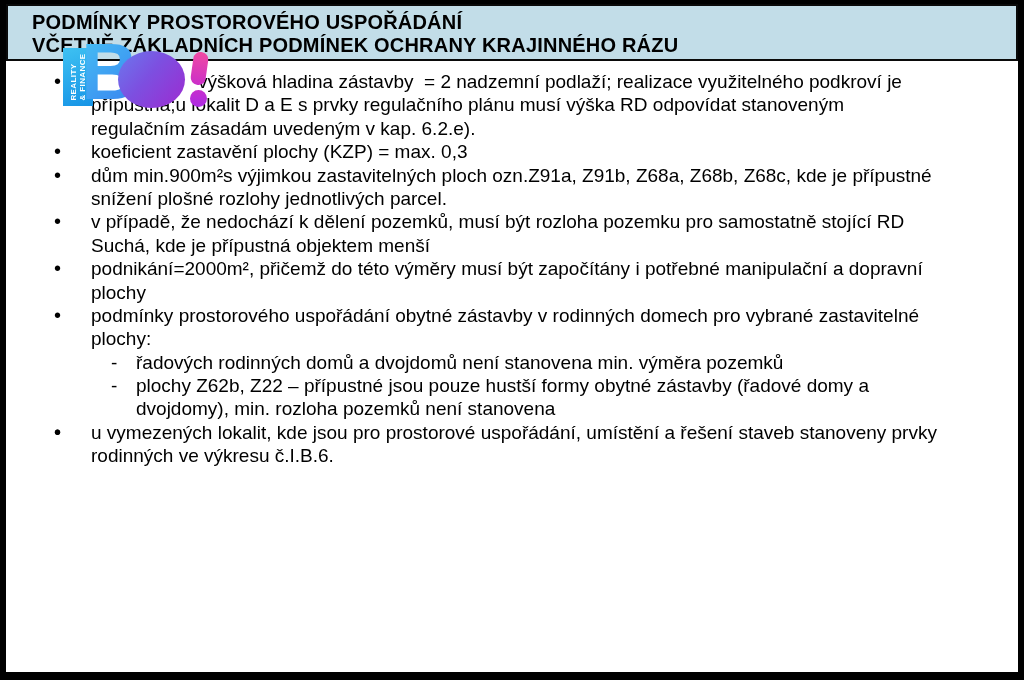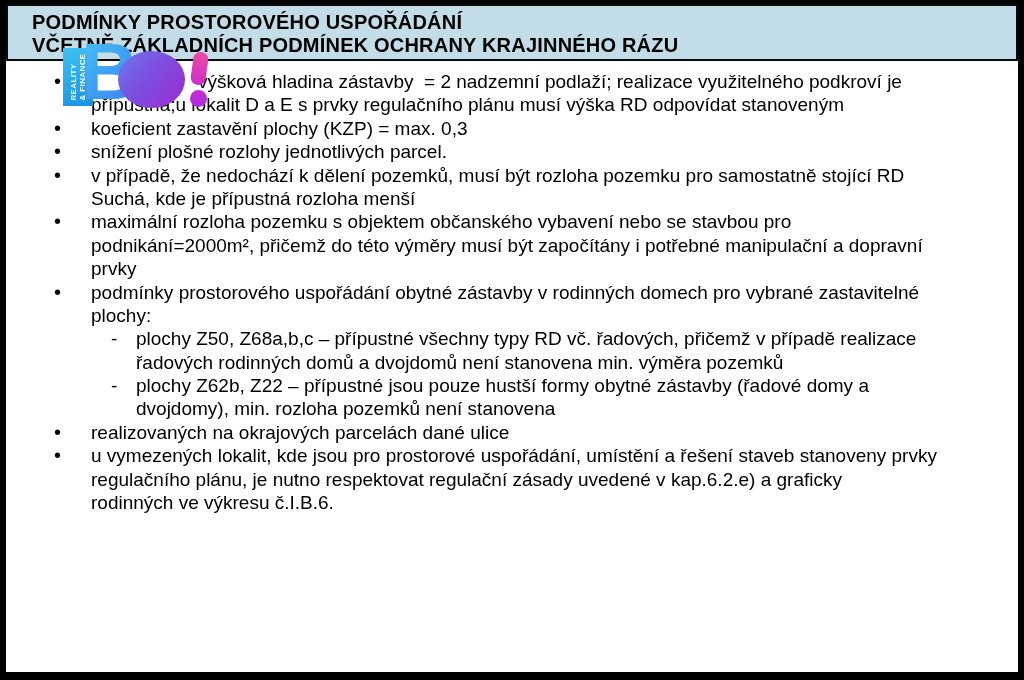--- a/index.html
+++ b/index.html
@@ -30,63 +30,61 @@
   <div class="header">
     <div class="hline">PODMÍNKY PROSTOROVÉHO USPOŘÁDÁNÍ</div>
     <div class="hline">VČETNĚ ZÁKLADNÍCH PODMÍNEK OCHRANY KRAJINNÉHO RÁZU</div>
   </div>
 
   <div class="content">
       <div class="row bullet">
         <span class="marker">•</span>
         <div class="line" style="padding-left: 107px;">výšková hladina zástavby  = 2 nadzemní podlaží; realizace využitelného podkroví je</div>
         <div class="line">přípustná;u lokalit D a E s prvky regulačního plánu musí výška RD odpovídat stanoveným</div>
+        <div class="line">regulačním zásadám uvedeným v kap. 6.2.e).</div>
       </div>
       <div class="row bullet">
         <span class="marker">•</span>
         <div class="line">koeficient zastavění plochy (KZP) = max. 0,3</div>
       </div>
       <div class="row bullet">
         <span class="marker">•</span>
+        <div class="line">dům min.900m²s výjimkou zastavitelných ploch ozn.Z91a, Z91b, Z68a, Z68b, Z68c, kde je přípustné</div>
         <div class="line">snížení plošné rozlohy jednotlivých parcel.</div>
       </div>
       <div class="row bullet">
         <span class="marker">•</span>
         <div class="line">v případě, že nedochází k dělení pozemků, musí být rozloha pozemku pro samostatně stojící RD</div>
-        <div class="line">Suchá, kde je přípustná rozloha menší</div>
+        <div class="line">Suchá, kde je přípustná objektem menší</div>
       </div>
       <div class="row bullet">
         <span class="marker">•</span>
-        <div class="line">maximální rozloha pozemku s objektem občanského vybavení nebo se stavbou pro</div>
         <div class="line">podnikání=2000m², přičemž do této výměry musí být započítány i potřebné manipulační a dopravní</div>
-        <div class="line">prvky</div>
+        <div class="line">plochy</div>
       </div>
       <div class="row bullet">
         <span class="marker">•</span>
         <div class="line">podmínky prostorového uspořádání obytné zástavby v rodinných domech pro vybrané zastavitelné</div>
         <div class="line">plochy:</div>
       </div>
       <div class="row sub">
         <span class="marker">-</span>
-        <div class="line">plochy Z50, Z68a,b,c – přípustné všechny typy RD vč. řadových, přičemž v případě realizace</div>
         <div class="line">řadových rodinných domů a dvojdomů není stanovena min. výměra pozemků</div>
       </div>
       <div class="row sub">
         <span class="marker">-</span>
         <div class="line">plochy Z62b, Z22 – přípustné jsou pouze hustší formy obytné zástavby (řadové domy a</div>
         <div class="line">dvojdomy), min. rozloha pozemků není stanovena</div>
       </div>
       <div class="row bullet">
         <span class="marker">•</span>
-        <div class="line">realizovaných na okrajových parcelách dané ulice</div>
       </div>
       <div class="row bullet">
         <span class="marker">•</span>
         <div class="line">u vymezených lokalit, kde jsou pro prostorové uspořádání, umístění a řešení staveb stanoveny prvky</div>
-        <div class="line">regulačního plánu, je nutno respektovat regulační zásady uvedené v kap.6.2.e) a graficky</div>
         <div class="line">rodinných ve výkresu č.I.B.6.</div>
       </div>
     </div>
 
   <div class="logo">
     <div class="ribbon">
       <div class="ribbon-text">REALITY
 &amp; FINANCE</div>
     </div>
     <div class="logo-b">B</div>

